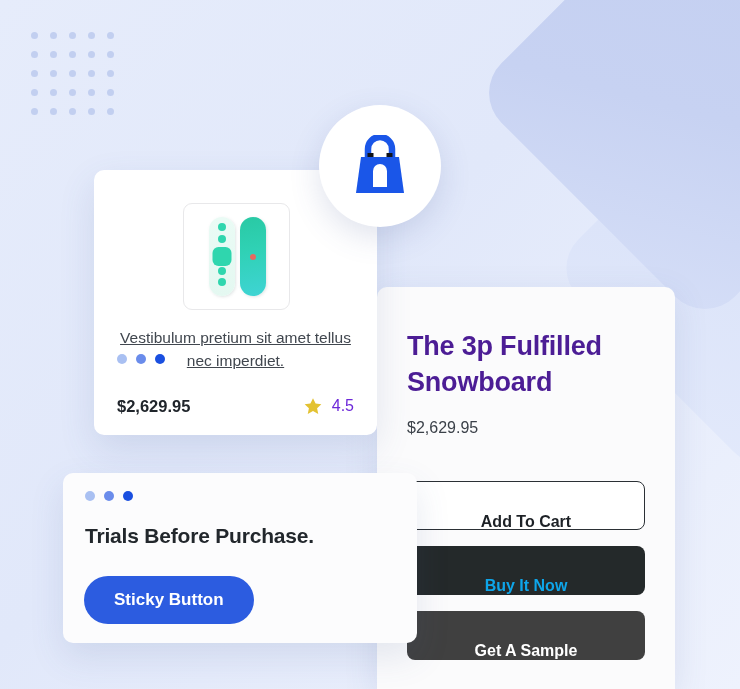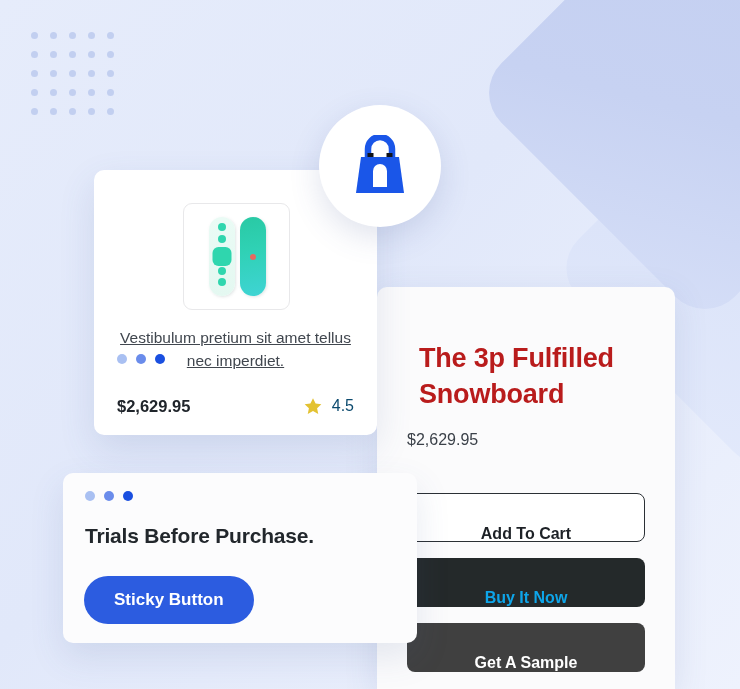--- a/index.html
+++ b/index.html
@@ -67,23 +67,23 @@
     background: #fbfbfc;
     border-radius: 10px 10px 0 0;
     box-shadow: 0 10px 34px rgba(70, 90, 150, 0.13);
     padding: 0;
   }
   .detail-inner { padding: 42px 30px 0 30px; }
   .detail-title {
     font-size: 27px;
     font-weight: bold;
     line-height: 1.33;
-    color: #b91c1c;
+    color: #4c1d95;
     letter-spacing: -0.2px;
-    margin: 12px;
+    margin: 0;
   }
   .detail-price {
     font-size: 16px;
     color: #3b4149;
     margin-top: 18px;
   }
   .btn {
     display: block;
     width: 100%;
     box-sizing: border-box;
@@ -217,21 +217,21 @@
     font-size: 16.5px;
     font-weight: bold;
     color: #20252b;
   }
   .rating {
     display: flex;
     align-items: center;
     gap: 9px;
   }
   .star { width: 20px; height: 20px; display: block; }
-  .rating-val { font-size: 16px; color: #0c4a6e; }
+  .rating-val { font-size: 16px; color: #6d28d9; }
 
   
   .sticky-card {
     position: absolute;
     left: 63px;
     top: 473px;
     width: 354px;
     height: 170px;
     background: #fcfcfd;
     border-radius: 10px;

